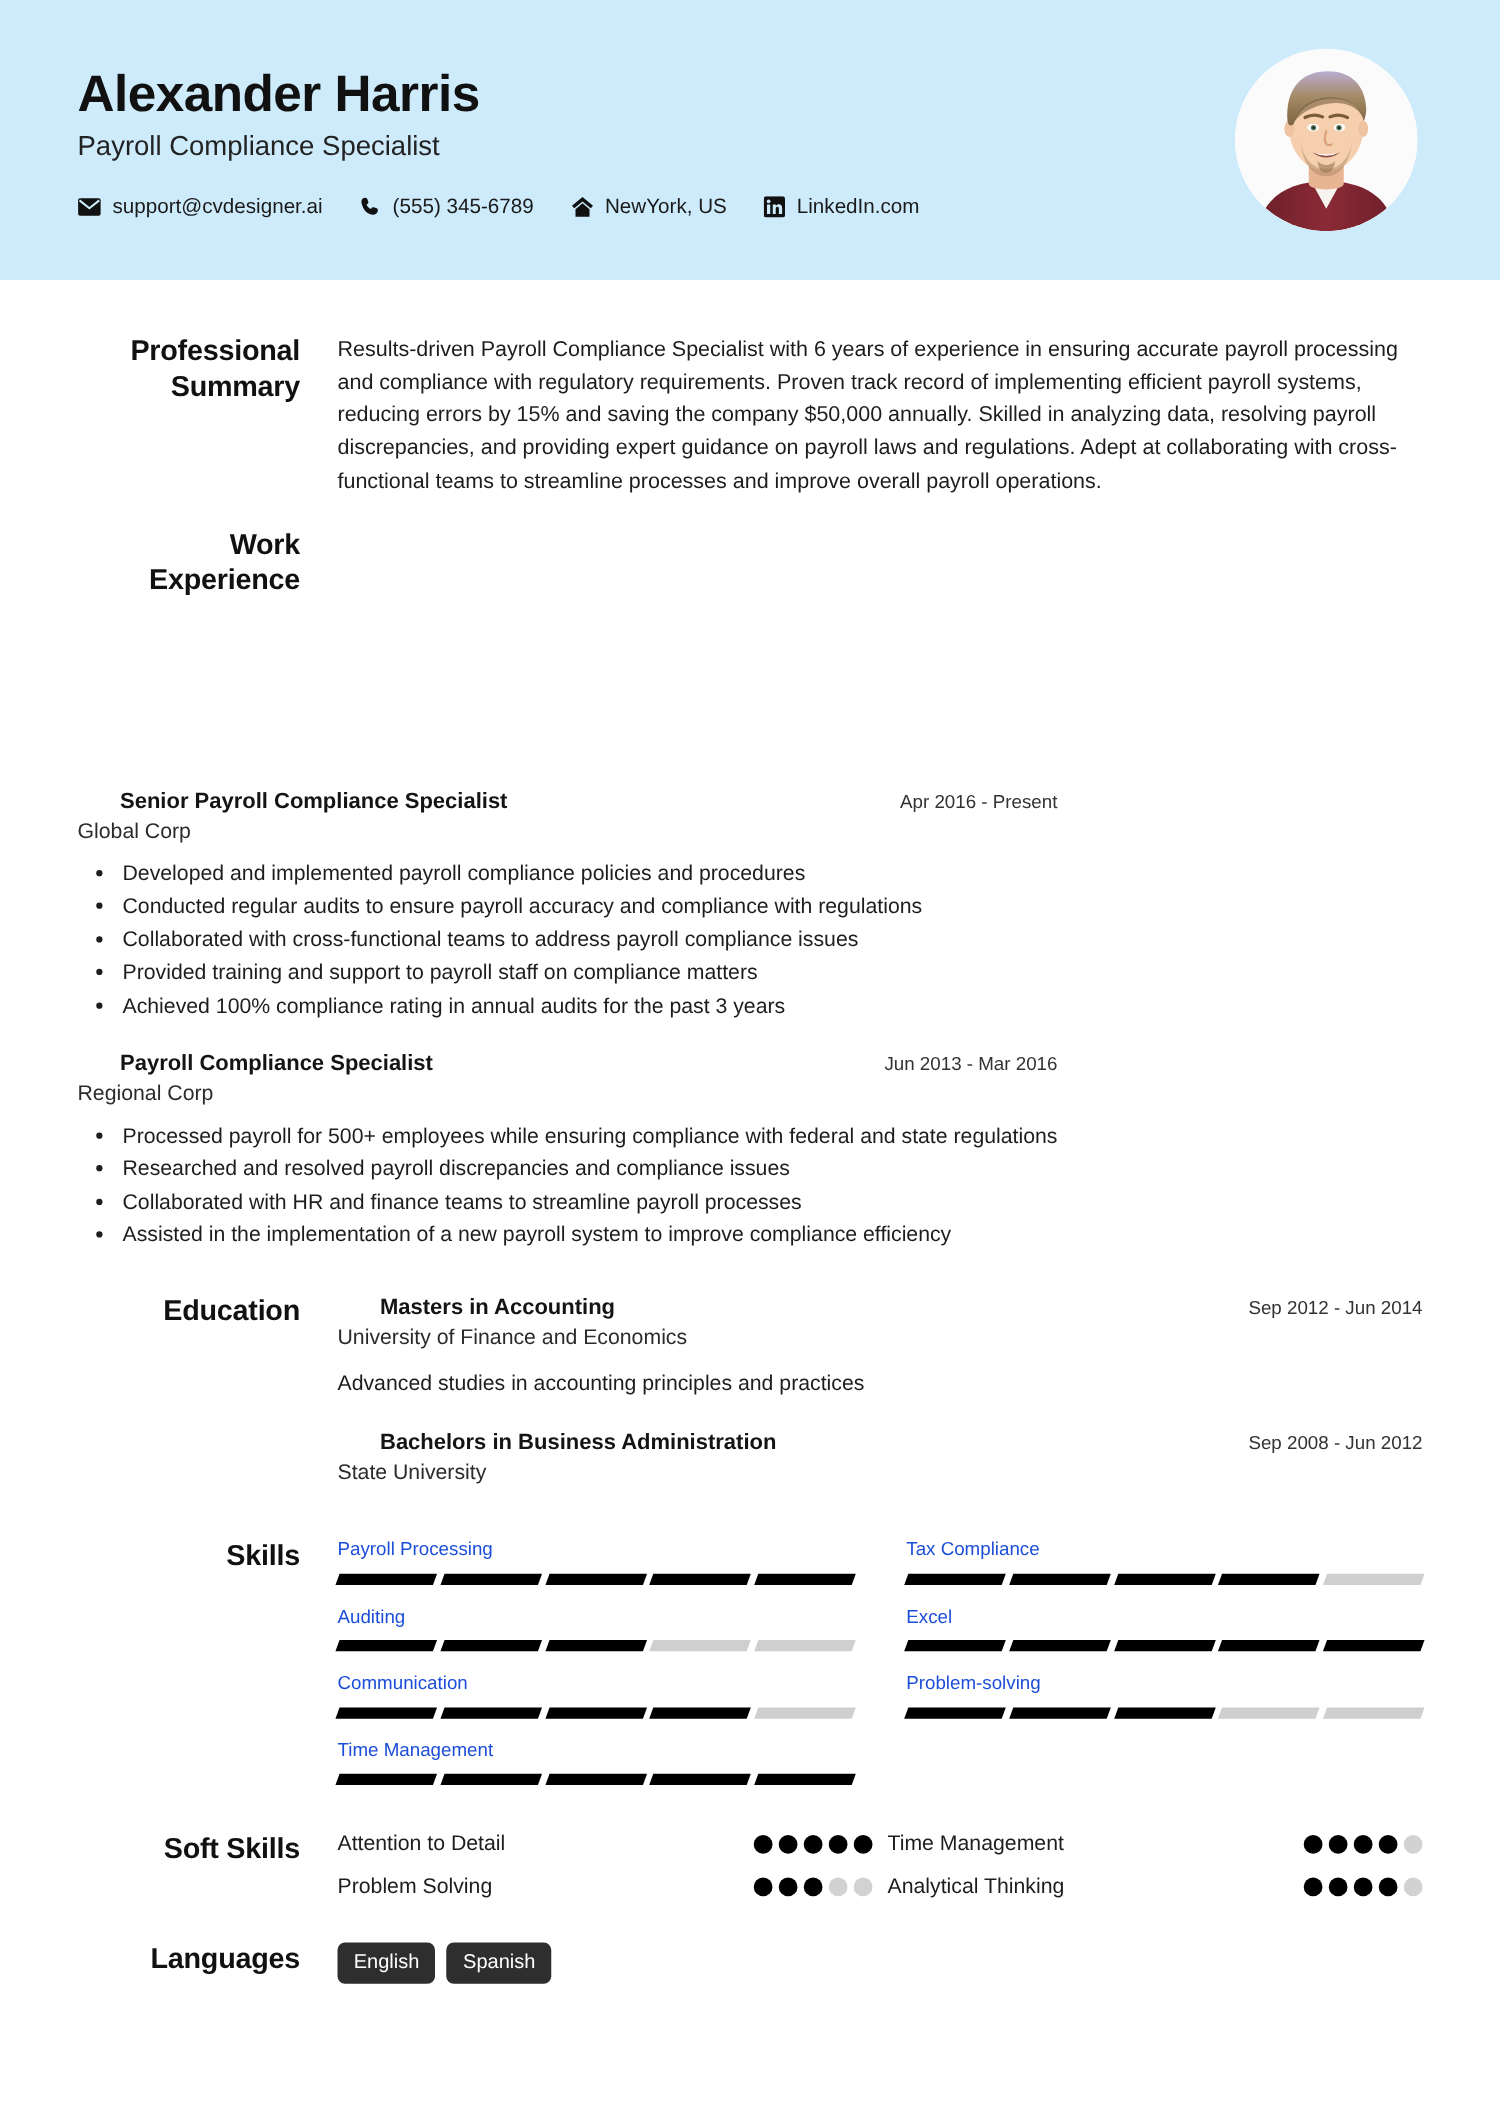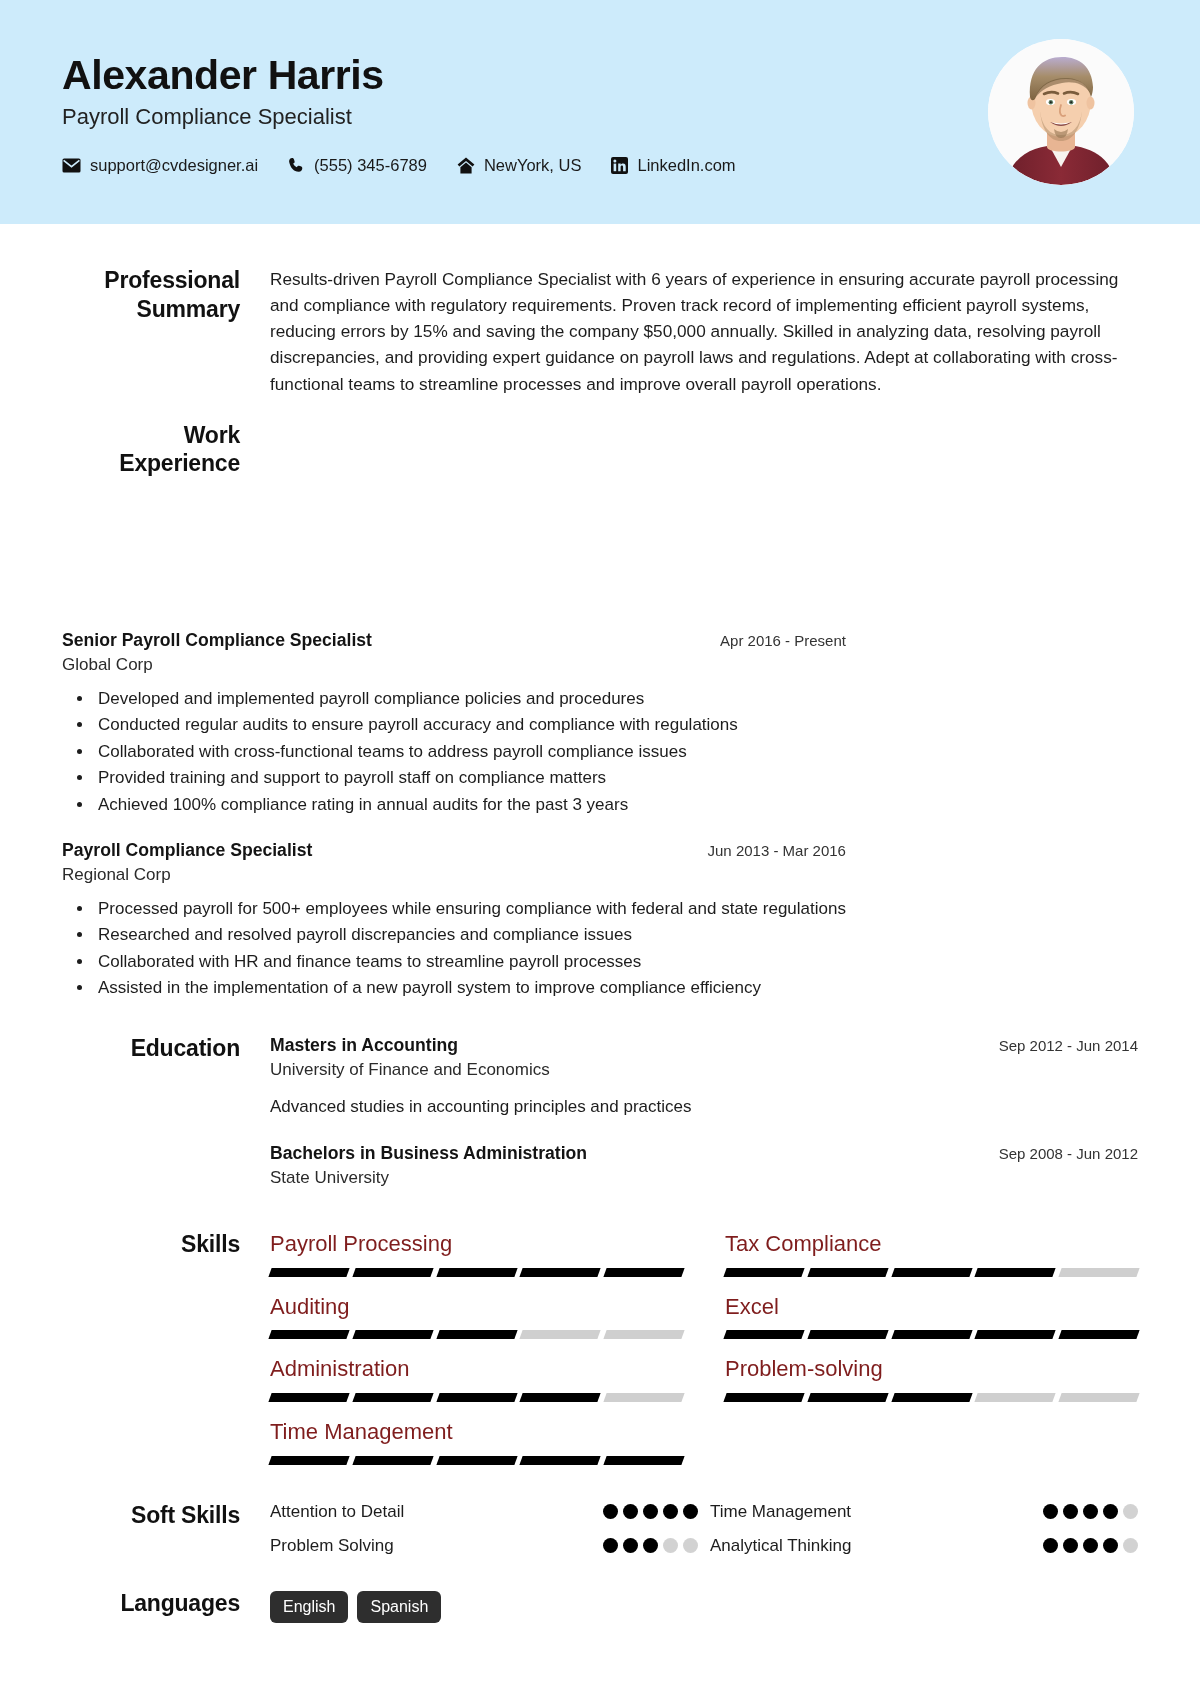--- a/index.html
+++ b/index.html
@@ -114,20 +114,21 @@
     display: flex;
     align-items: baseline;
     justify-content: space-between;
     gap: 20px;
   }
   .entry-title {
     font-size: 17.6px;
     font-weight: bold;
     color: #141414;
     line-height: 1.3;
+    margin-left: 34px;
   }
   .entry-date {
     font-size: 15px;
     color: #333333;
     white-space: nowrap;
     flex: 0 0 auto;
     line-height: 1.3;
   }
   .entry-org {
     font-size: 17px;
@@ -156,22 +157,22 @@
 
   
   .skills-grid {
     display: grid;
     grid-template-columns: 1fr 1fr;
     column-gap: 42px;
     row-gap: 14px;
   }
   .skill-item { padding-bottom: 2px; }
   .skill-name {
-    font-size: 22px;
-    color: #7f1d1d;
+    font-size: 15px;
+    color: #1d4ed8;
     margin-bottom: 9px;
     line-height: 1.3;
   }
   .skill-bar {
     display: flex;
     gap: 6px;
     height: 9px;
   }
   .skill-seg {
     flex: 1 1 0;
@@ -445,21 +446,21 @@
             <div class="skill-name">Excel</div>
             <div class="skill-bar">
               <div class="skill-seg on"></div>
               <div class="skill-seg on"></div>
               <div class="skill-seg on"></div>
               <div class="skill-seg on"></div>
               <div class="skill-seg on"></div>
             </div>
           </div>
           <div class="skill-item">
-            <div class="skill-name">Administration</div>
+            <div class="skill-name">Communication</div>
             <div class="skill-bar">
               <div class="skill-seg on"></div>
               <div class="skill-seg on"></div>
               <div class="skill-seg on"></div>
               <div class="skill-seg on"></div>
               <div class="skill-seg"></div>
             </div>
           </div>
           <div class="skill-item">
             <div class="skill-name">Problem-solving</div>

